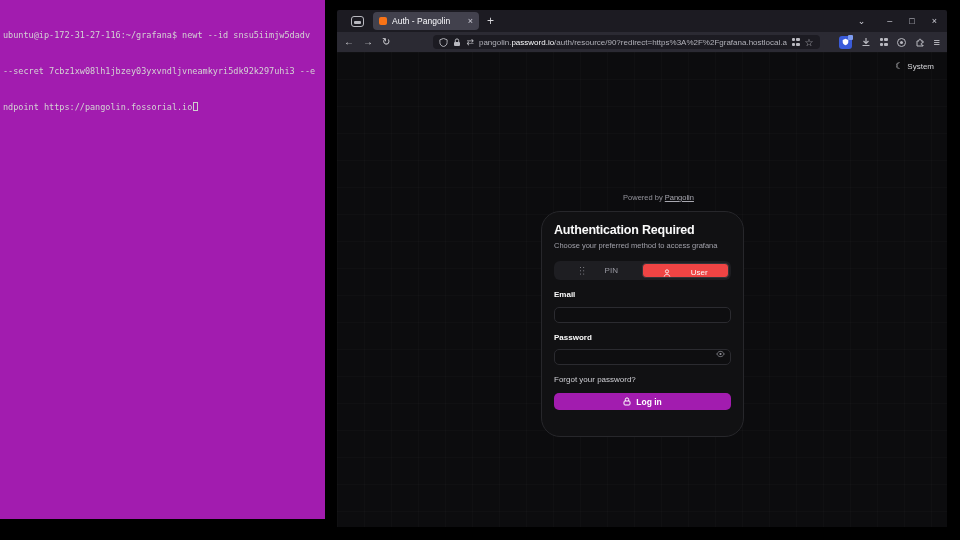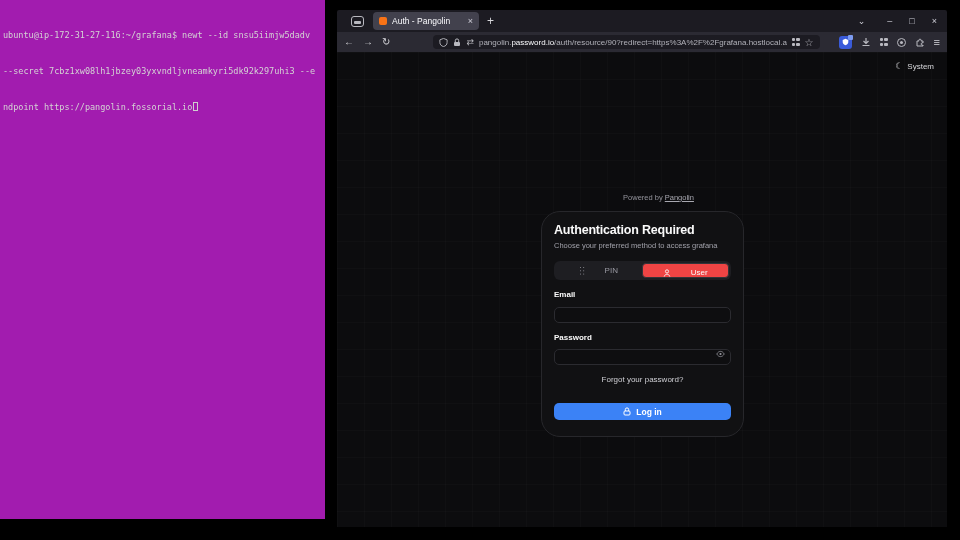--- a/index.html
+++ b/index.html
@@ -86,23 +86,23 @@
                     3.2px 3.2px 0 currentColor, 0 6.4px 0 currentColor,
                     3.2px 6.4px 0 currentColor; }
 
   .flabel { margin-top:10px; font-size:8px; font-weight:bold; color:#fafafa; }
   .fieldwrap { position:relative; margin-top:4px; }
   .tinput { width:100%; height:16px; background:#0e0e10; border:1px solid #2b2b30;
             border-radius:5px; color:#e4e4e7; font-size:8px; padding:0 6px; outline:none;
             font-family:"Liberation Sans", sans-serif; }
   .eyebtn { position:absolute; right:6px; top:4px; display:flex; }
 
-  .forgot { margin-top:10px; text-align:center; font-size:8px; color:#cfcfd4; }
-  .loginbtn { margin-top:19px; width:100%; height:17px; border:none; border-radius:5px;
-              background:#3b82f6; color:#fff; font-size:8.5px; font-weight:bold;
+  .forgot { margin-top:10px; font-size:8px; color:#cfcfd4; }
+  .loginbtn { margin-top:9px; width:100%; height:17px; border:none; border-radius:5px;
+              background:#a21caf; color:#fff; font-size:8.5px; font-weight:bold;
               display:flex; align-items:center; justify-content:center; gap:5px;
               font-family:"Liberation Sans", sans-serif; }
 </style>
 </head>
 <body>
 
 <div class="terminal">
   <div><span>ubuntu@ip-172-31-27-116:~/grafana$ newt --id snsu5iimjw5dadv</span></div>
   <div><span>--secret 7cbz1xw08lh1jbzey03yxvndljvneamkyri5dk92k297uhi3 --e</span></div>
   <div><span>ndpoint https://pangolin.fossorial.io</span><span class="cursor"></span></div>

